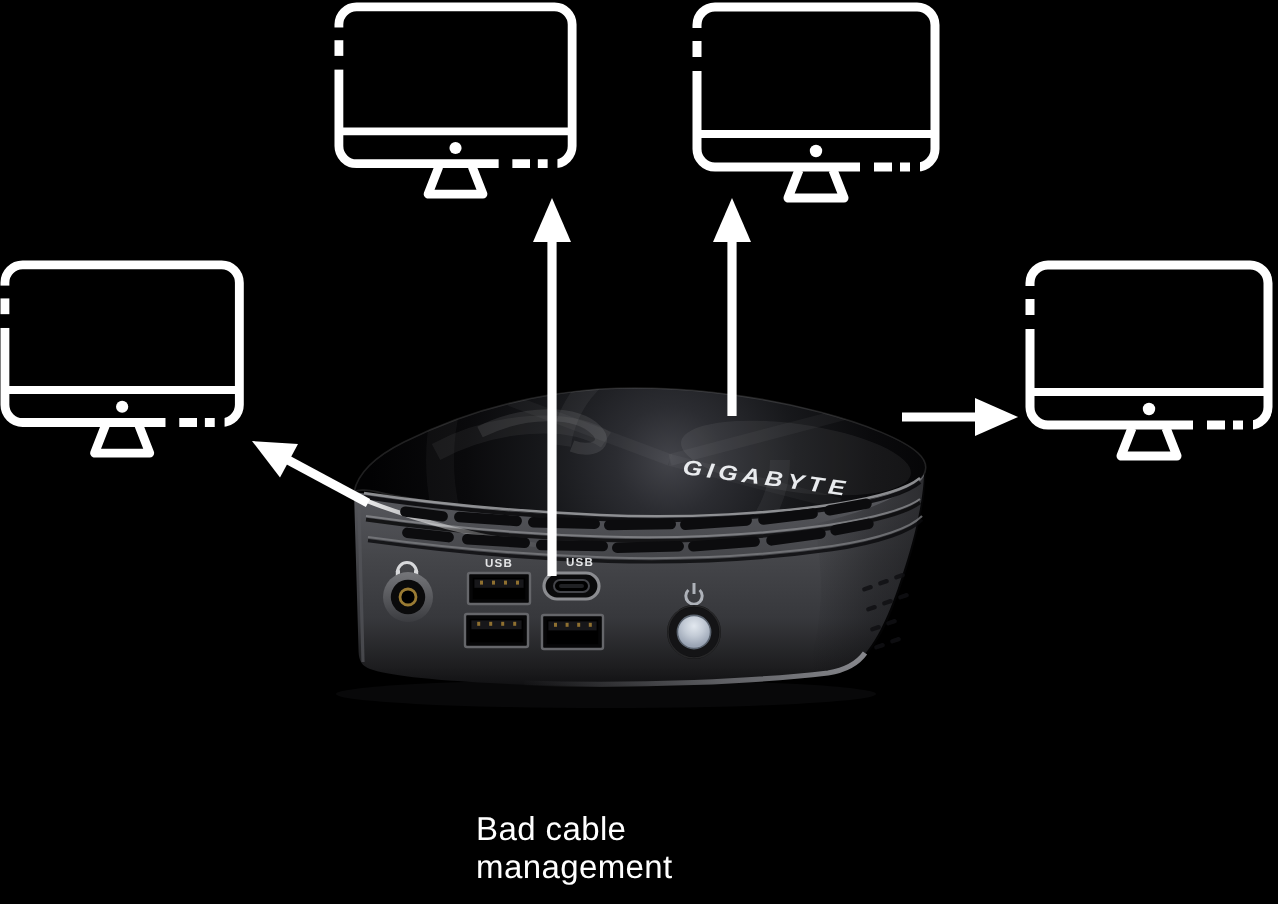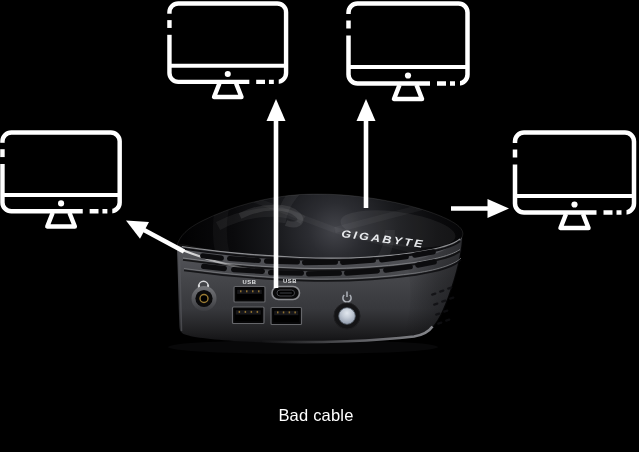--- a/index.html
+++ b/index.html
@@ -3,21 +3,21 @@
 <meta charset="utf-8">
 <style>
   html,body{margin:0;padding:0;background:#000;}
   .stage{
     position:relative;width:639px;height:452px;background:#000;overflow:hidden;
     font-family:"Liberation Sans",sans-serif;
   }
   .scene-svg{position:absolute;left:0;top:0;width:639px;height:452px;display:block;}
   .caption{
     position:absolute;left:238px;top:406px;width:156px;
-    color:#fff;font-size:16.5px;line-height:19px;text-align:center;
+    color:#fff;font-size:16.5px;line-height:19px;text-align:left;
     font-family:"Liberation Sans",sans-serif;letter-spacing:0.2px;
   }
 </style>
 </head>
 <body>
 
 <div class="stage">
 <svg class="scene-svg" viewBox="0 0 639 452" xmlns="http://www.w3.org/2000/svg">
   <defs>
     <radialGradient id="lidGrad" gradientUnits="userSpaceOnUse" cx="335" cy="230" r="150">
@@ -245,14 +245,15 @@
     </g>
     <g>
       <line x1="451" y1="208.5" x2="489" y2="208.5" stroke-width="4.6"></line>
       <polygon points="509,208.5 487.5,199 487.5,218" stroke="none"></polygon>
     </g>
   </g>
 </svg>
 
 <div class="caption">
   <div>Bad cable</div>
+  <div>management</div>
 </div>
 </div>
 
 </body></html>

